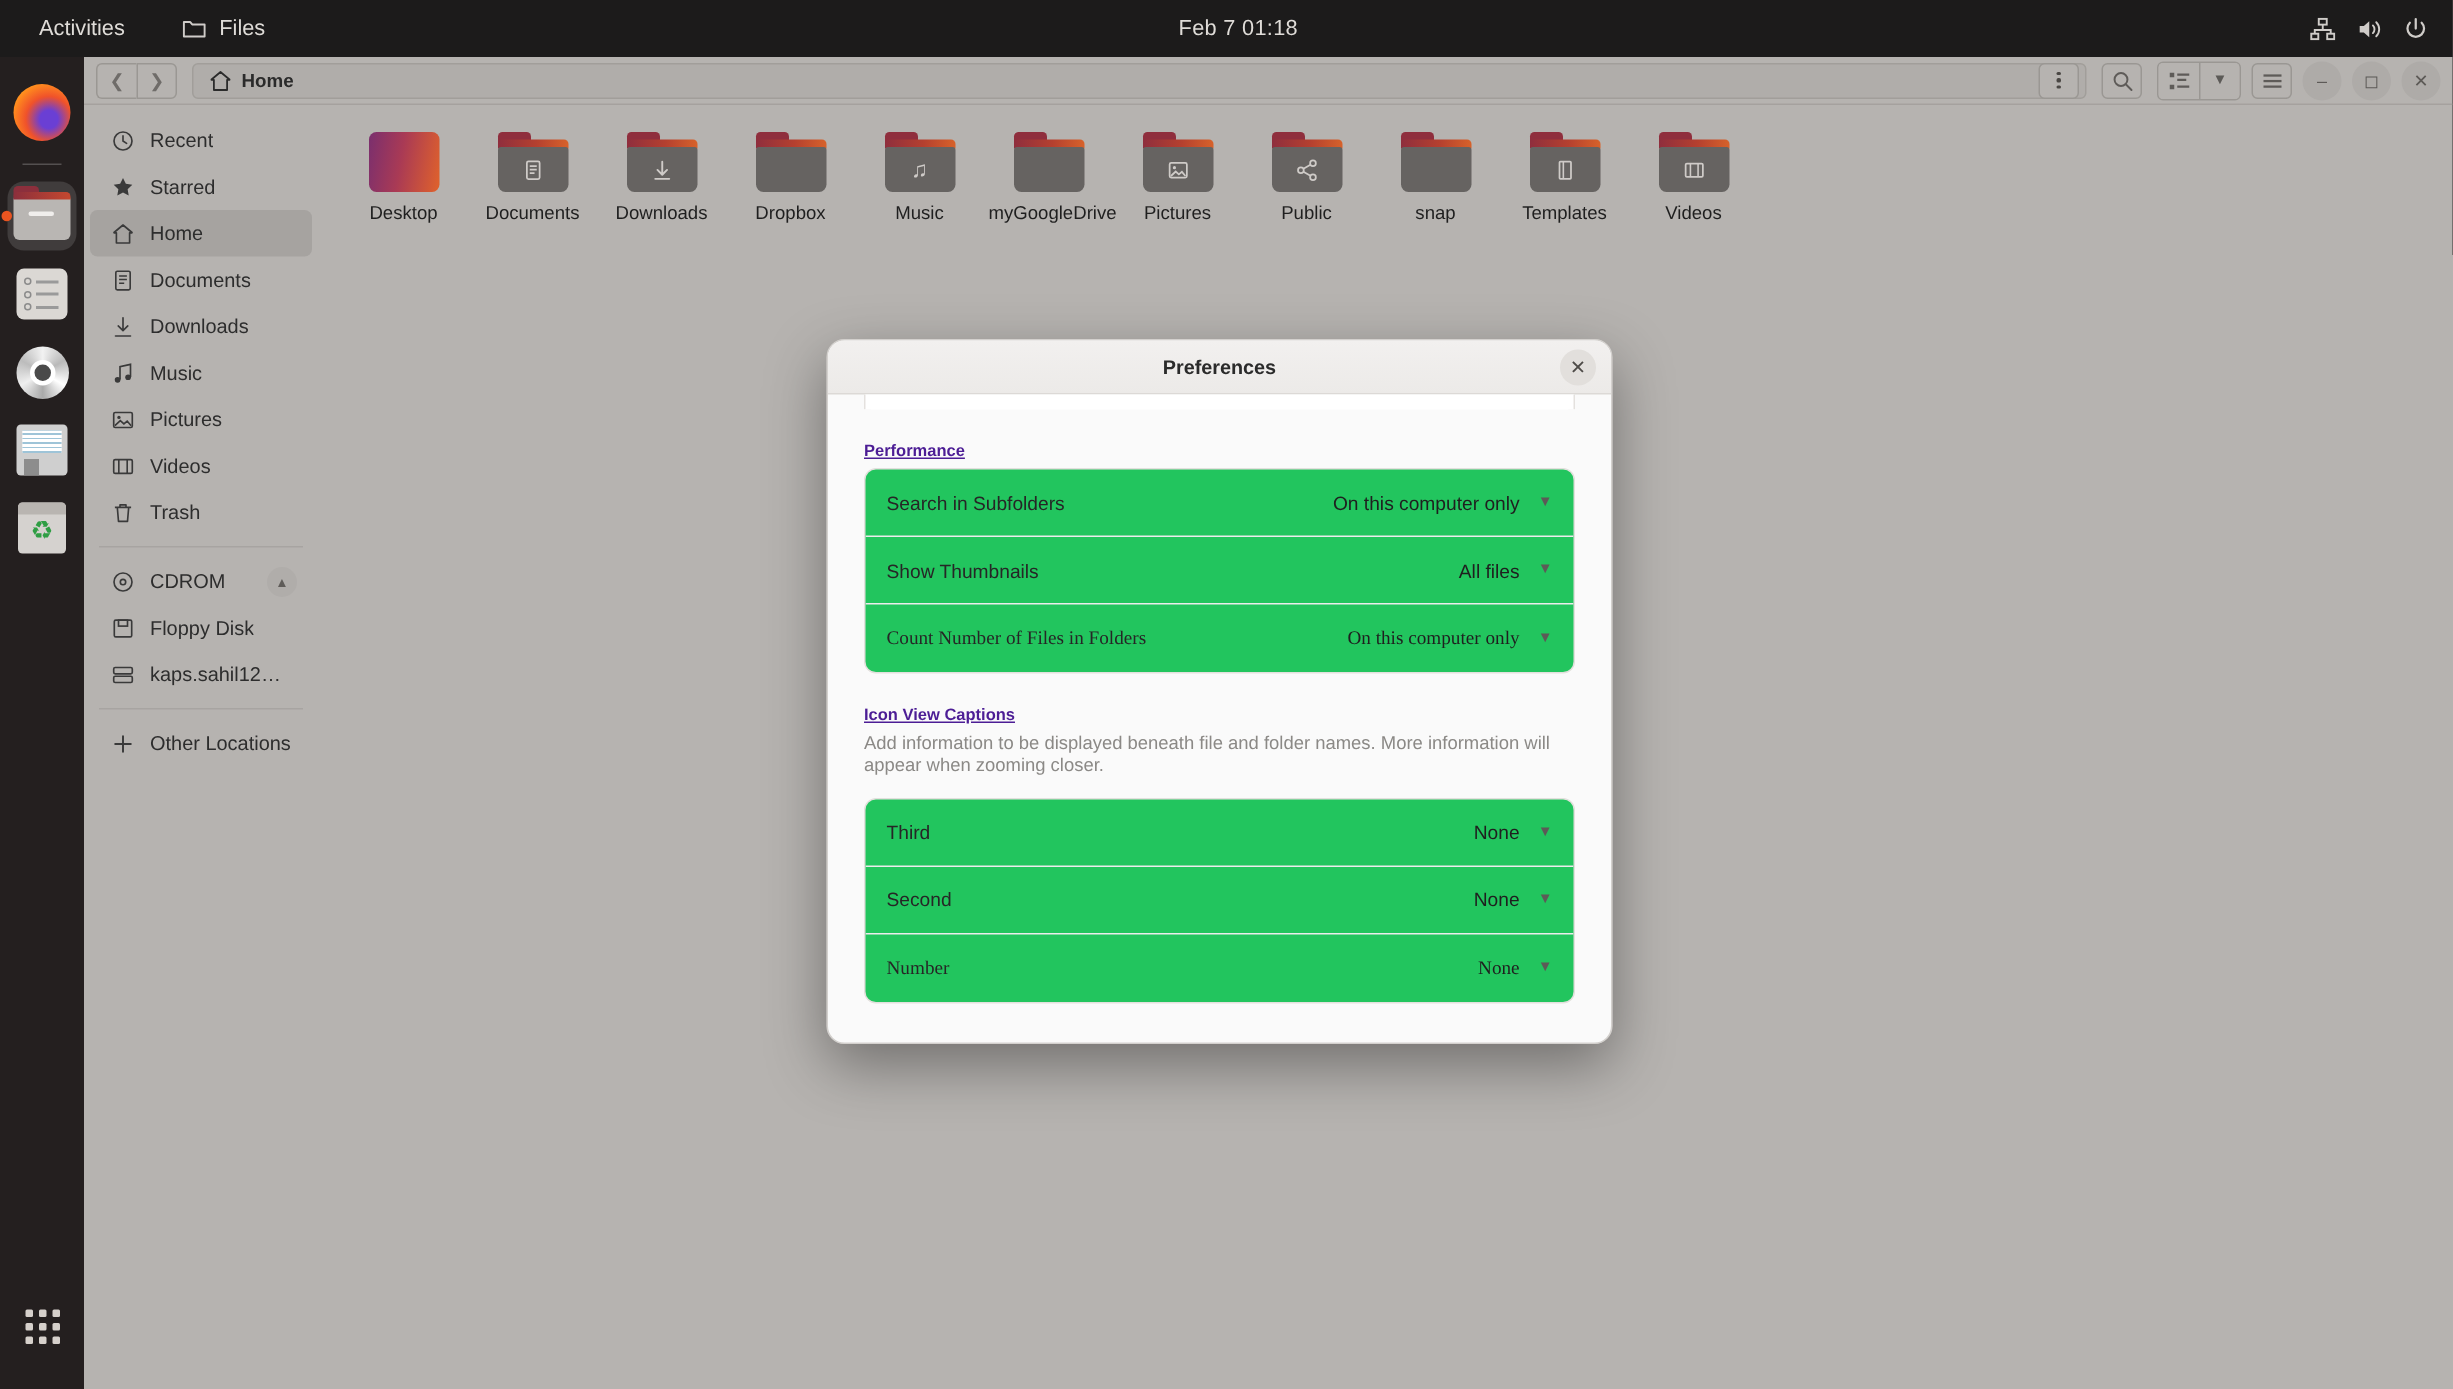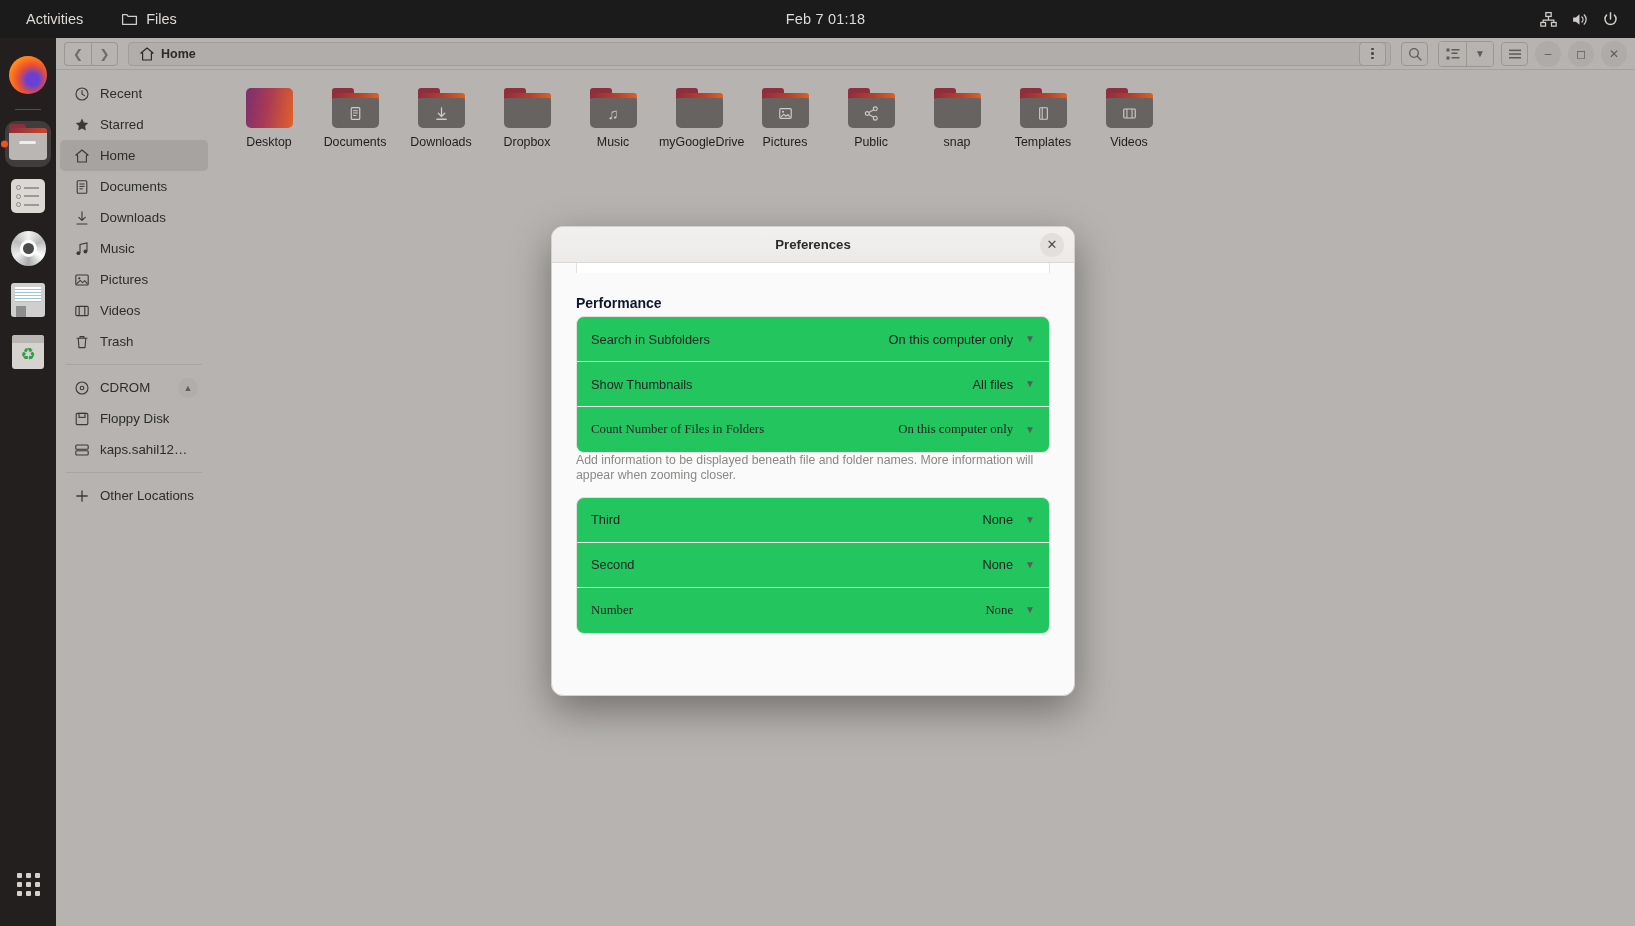--- a/index.html
+++ b/index.html
@@ -154,21 +154,21 @@
   }
   .dlg-title { font-size: 13.2px; font-weight: bold; color: #2b2b2b; }
   .dlg-close {
     position: absolute; right: 10px; top: 50%; transform: translateY(-50%);
     width: 24px; height: 24px; border-radius: 50%; background: #e2dfdc;
     display: flex; align-items: center; justify-content: center; color: #4e4b48; font-size: 13px;
   }
   .dlg-body { flex: 1; overflow: hidden; padding: 0 24px; position: relative; }
   .clipped-top { height: 18px; border: 1px solid #e4e1de; border-bottom: none;
                  border-radius: 8px 8px 0 0; background: #fff; margin-top: -8px; }
-  .sec-title { font-size: 14px; font-weight: bold; color: #0f172a; margin: 22px 0 5px; }
+  .sec-title { font-size: 11px; font-weight: bold; color: #4c1d95; margin: 22px 0 5px; text-decoration: underline; }
   .sec-desc { font-size: 12.3px; color: #8b8986; line-height: 1.25; margin-bottom: 13px; }
   .prefcard { border: 1px solid #e3e0dd; border-radius: 8px; background: #22c55e; overflow: hidden; }
   .prefrow { height: 45px; display: flex; align-items: center; padding: 0 14px 0 14px;
              border-bottom: 1px solid #ececec; }
   .prefrow:last-child { border-bottom: none; font-family: Liberation Serif, serif; }
   .prefrow .lbl { font-size: 12.8px; color: #262626; }
   .prefrow .val { margin-left: auto; font-size: 12.8px; color: #1f1f1f; display: flex; align-items: center; gap: 12px; }
   .chev { color: #5c5a57; font-size: 10px; line-height: 1; display: inline-block; }
 </style>
 </head>
@@ -596,20 +596,21 @@
         </div>
         <div class="prefrow">
           <span class="lbl">Count Number of Files in Folders</span>
           <span class="val">
             <span>On this computer only</span>
             <span class="chev">▼</span>
           </span>
         </div>
       </div>
 
+      <div class="sec-title">Icon View Captions</div>
       <div class="sec-desc">Add information to be displayed beneath file and folder names. More information will appear when zooming closer.</div>
       <div class="prefcard">
         <div class="prefrow">
           <span class="lbl">Third</span>
           <span class="val">
             <span>None</span>
             <span class="chev">▼</span>
           </span>
         </div>
         <div class="prefrow">

